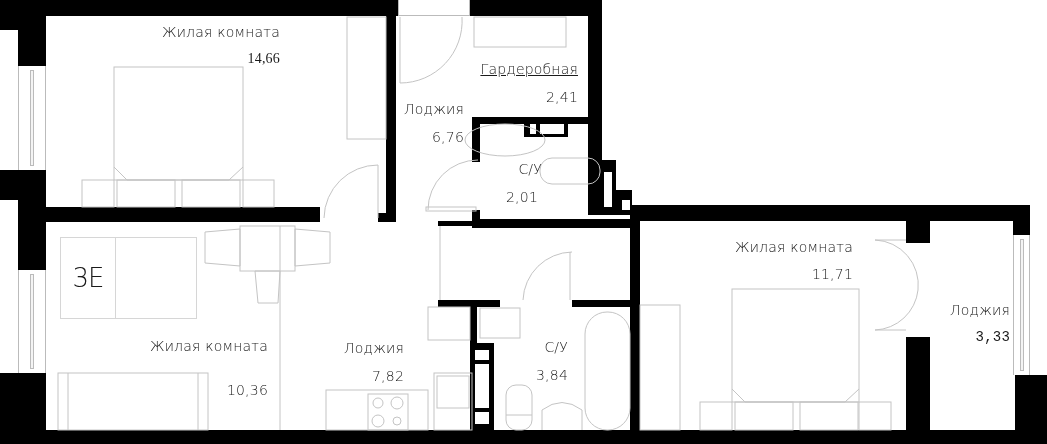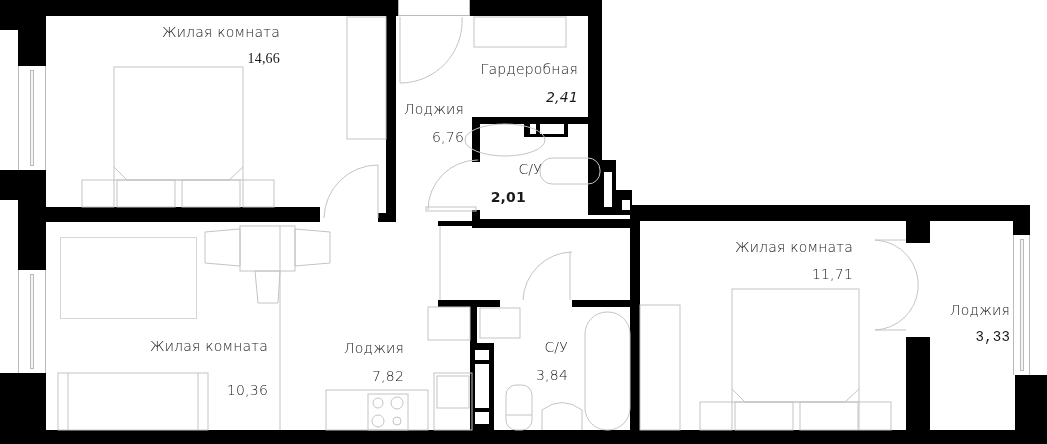--- a/index.html
+++ b/index.html
@@ -155,30 +155,30 @@
     <path d="M 875 330 A 45 45 0 0 0 918 290"></path>
     <line x1="875" y1="240" x2="906" y2="240"></line>
     <line x1="875" y1="330" x2="906" y2="330"></line>
   </svg>
 
   <div class="room" style="left:170px; top:24px; width:110px;">
     <div class="lbl" style="right:0; top:0;">Жилая комната</div>
     <div class="lbl" style="right:0; top:27px;font-family:Liberation Serif, serif;">14,66</div>
   </div>
   <div class="room" style="left:470px; top:61px; width:108px;">
-    <div class="lbl" style="right:0; top:0;">Гардеробная</div>
-    <div class="lbl" style="right:0; top:28px;font-style:italic;">2,41</div>
+    <div class="lbl" style="right:0; top:0;text-decoration:underline;">Гардеробная</div>
+    <div class="lbl" style="right:0; top:28px;">2,41</div>
   </div>
   <div class="room" style="left:394px; top:101px; width:70px;">
     <div class="lbl" style="right:0; top:0;">Лоджия</div>
     <div class="lbl" style="right:0; top:28px;text-align:center;">6,76</div>
   </div>
   <div class="room" style="left:480px; top:161px; width:62px;">
     <div class="lbl" style="right:0; top:0;">С/У</div>
-    <div class="lbl" style="right:16px; top:28px;font-weight:bold;">2,01</div>
+    <div class="lbl" style="right:4px; top:28px;">2,01</div>
   </div>
   <div class="room" style="left:140px; top:338px; width:128px;">
     <div class="lbl" style="right:0; top:0;">Жилая комната</div>
     <div class="lbl" style="right:0; top:44px;">10,36</div>
   </div>
   <div class="room" style="left:340px; top:340px; width:64px;">
     <div class="lbl" style="right:0; top:0;">Лоджия</div>
     <div class="lbl" style="right:0; top:28px;">7,82</div>
   </div>
   <div class="room" style="left:510px; top:339px; width:58px;">
@@ -188,14 +188,15 @@
   <div class="room" style="left:720px; top:239px; width:133px;">
     <div class="lbl" style="right:0; top:0;">Жилая комната</div>
     <div class="lbl" style="right:0; top:27px;">11,71</div>
   </div>
   <div class="room" style="left:940px; top:302px; width:70px;">
     <div class="lbl" style="right:0; top:0;">Лоджия</div>
     <div class="lbl" style="right:0; top:27px;font-family:Liberation Mono, monospace;">3,33</div>
   </div>
 
   <div class="legend">
+    <div class="code">3E</div>
   </div>
 </div>
 
 </body></html>

